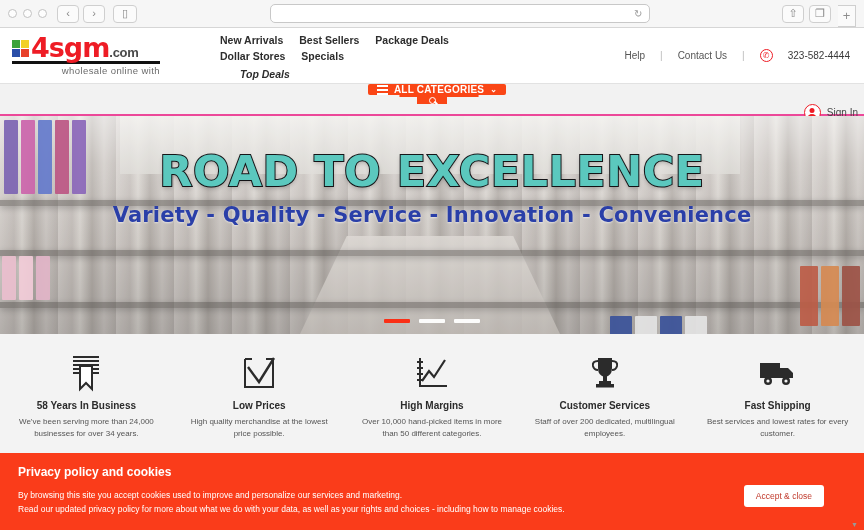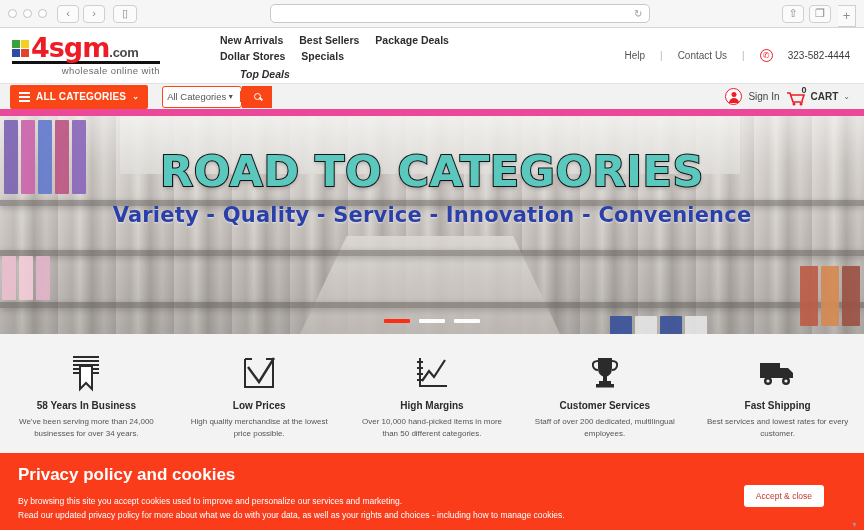--- a/index.html
+++ b/index.html
@@ -83,22 +83,22 @@
   .phone-ico {
     width:13px; height:13px; border-radius:50%; border:1.5px solid #ee1c25;
     display:inline-flex; align-items:center; justify-content:center;
     color:#ee1c25; font-size:8px;
   }
   .phone-num { color:#3a3a3a; font-size:10px; }
 
   
   .searchbar {
     position:absolute; left:0; top:83px; width:864px; height:33px;
-    background:#f2f2f2; border-top:1px solid #e2e2e2; border-bottom:7px solid #ec4899;
-    display:flex; align-items:center;
+    background:#f2f2f2; border-top:1px solid #e2e2e2; border-bottom:2px solid #ec4899;
+    display:flex; align-items:center;flex-direction:column;
   }
   .allcat {
     margin-left:10px; height:24px; background:#fa4616; color:#fff;
     display:flex; align-items:center; gap:6px; padding:0 9px; border-radius:2px;
     font-size:10px; font-weight:bold; letter-spacing:0.2px; cursor:pointer;
   }
   .burger { display:flex; flex-direction:column; gap:2px; }
   .burger i { display:block; width:11px; height:2px; background:#fff; }
   .chev { font-size:8px; }
   .searchgroup {
@@ -207,21 +207,21 @@
   .feat-ico { height:42px; display:flex; align-items:center; justify-content:center; }
   .feat-title { font-size:10px; font-weight:bold; color:#2b2b2b; margin-top:6px; }
   .feat-desc { font-size:8px; color:#555; line-height:1.5; margin-top:5px; }
 
   
   .cookie {
     position:absolute; left:0; bottom:0; width:864px; height:77px;
     background:#fa3c1a; color:#fff; padding:12px 18px; display:flex; align-items:flex-start;
   }
   .cookie-left { flex:1; }
-  .cookie-title { font-size:17px; font-weight:bold; margin-bottom:10px; }
+  .cookie-title { font-size:12px; font-weight:bold; margin-bottom:10px; }
   .cookie-line { font-size:8.5px; line-height:1.6; }
   .accept-btn {
     margin-top:20px; margin-right:22px; background:#fff; color:#c0392b;
     border:none; border-radius:3px; padding:6px 12px; font-size:8.5px;
     font-family:"Liberation Sans", sans-serif; cursor:pointer; white-space:nowrap;
   }
   .scroll-caret { position:absolute; right:6px; bottom:2px; font-size:7px; color:#999; }
 </style>
 </head>
 <body>
@@ -361,21 +361,21 @@
         <i class="prod" style="height:58px;background:#e0e0e0;width:22px;"></i>
       </div>
       <div class="prod-strip" style="left:800px; top:150px;">
         <i class="prod" style="height:60px;background:#b3472e;width:18px;"></i>
         <i class="prod" style="height:60px;background:#cf7a3a;width:18px;"></i>
         <i class="prod" style="height:60px;background:#8f3b2c;width:18px;"></i>
       </div>
       <div class="hero-overlay"></div>
     </div>
     <div class="hero-text">
-      <div class="hero-title">ROAD TO CATEGORIES</div>
+      <div class="hero-title">ROAD TO EXCELLENCE</div>
       <div class="hero-sub">Variety - Quality - Service - Innovation - Convenience</div>
     </div>
     <div class="dots">
       <span class="bar-ind active"></span>
       <span class="bar-ind"></span>
       <span class="bar-ind"></span>
     </div>
   </div>
 
   <div class="features">

